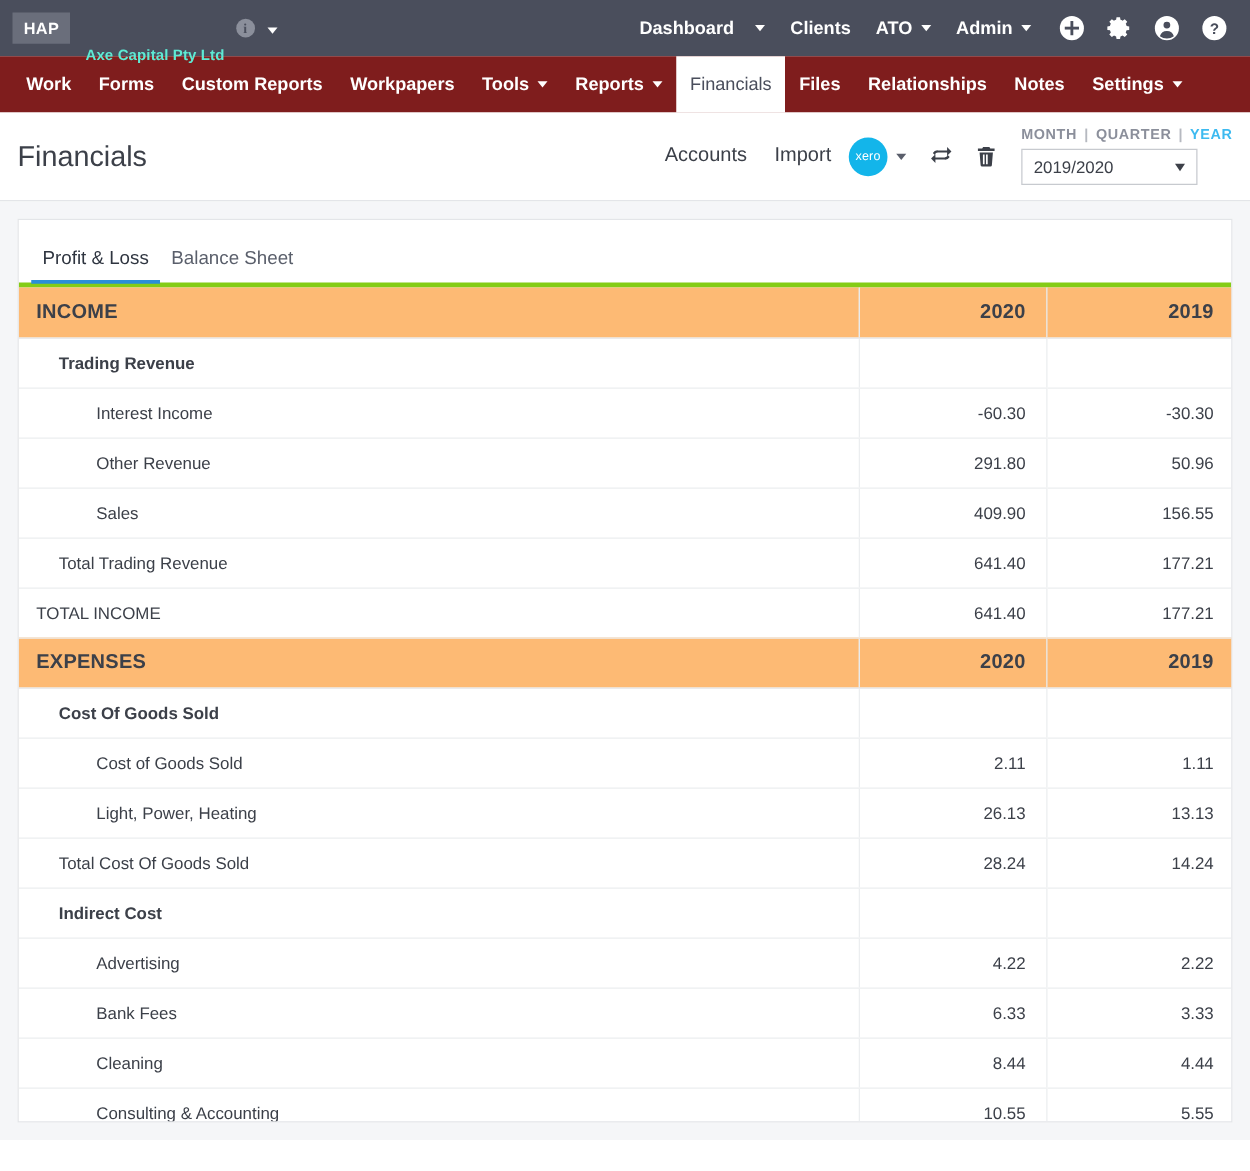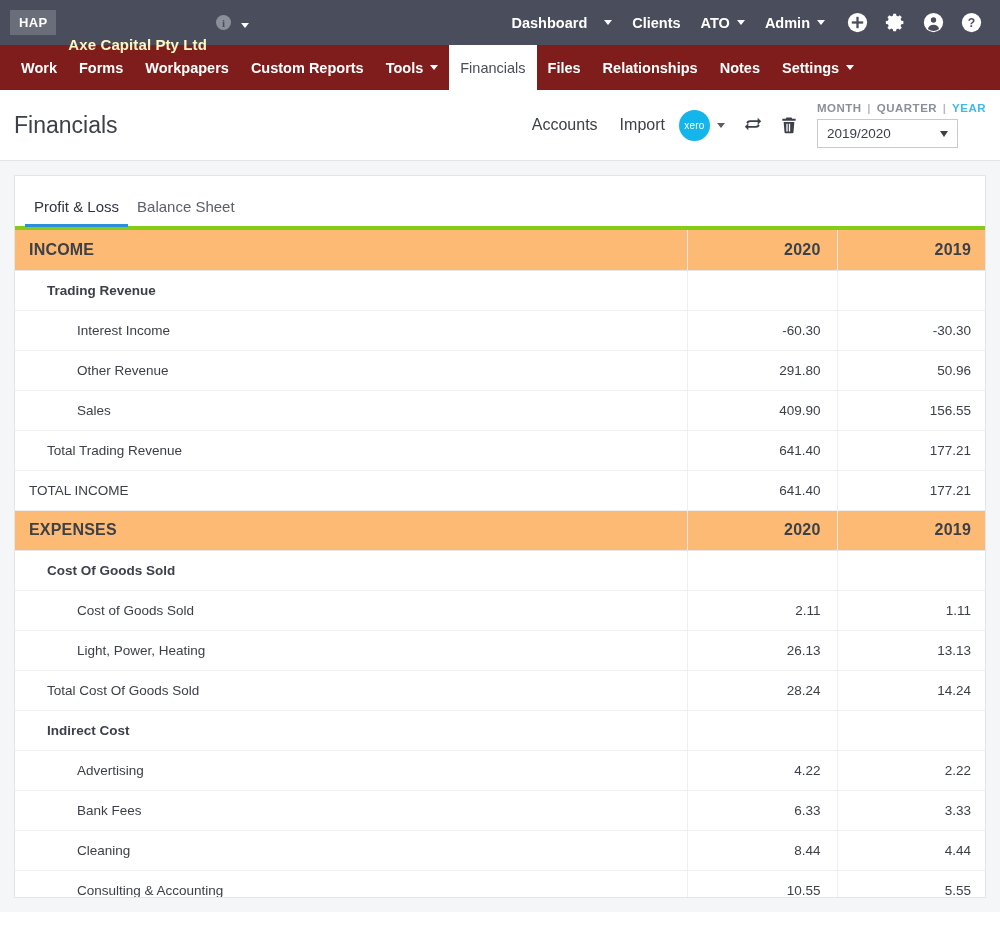--- a/index.html
+++ b/index.html
@@ -16,21 +16,21 @@
     display: flex; align-items: center;
     padding: 0 10px;
   }
   .hap-badge {
     background: #6a6e7b; color: #ffffff;
     font-size: 13px; font-weight: bold;
     padding: 5px 9px; letter-spacing: .3px;
     margin-right: 12px;
   }
   .client-name {
-    color: #fef9c3; font-size: 15px; font-weight: bold;
+    color: #5eead4; font-size: 12px; font-weight: bold;
     letter-spacing: .1px;
     margin-top: 43px;
   }
   .info-icon {
     width: 15px; height: 15px; border-radius: 50%;
     background: #8b8f9b; color: #4a4e5c;
     font-size: 11px; font-weight: bold;
     display: inline-flex; align-items: center; justify-content: center;
     margin-left: 9px; font-family: "Liberation Serif", serif;
   }
@@ -243,27 +243,31 @@
 </div>
 
 <div class="subnav">
   <div class="subnav-item">
       <span>Work</span>
     </div>
   <div class="subnav-item">
       <span>Forms</span>
     </div>
   <div class="subnav-item">
+      <span>Custom Reports</span>
+    </div>
+  <div class="subnav-item">
       <span>Workpapers</span>
     </div>
   <div class="subnav-item">
-      <span>Custom Reports</span>
-    </div>
-  <div class="subnav-item">
       <span>Tools</span>
+      <span class="caret caret-sm"></span>
+    </div>
+  <div class="subnav-item">
+      <span>Reports</span>
       <span class="caret caret-sm"></span>
     </div>
   <div class="subnav-item active">
       <span>Financials</span>
     </div>
   <div class="subnav-item">
       <span>Files</span>
     </div>
   <div class="subnav-item">
       <span>Relationships</span>

